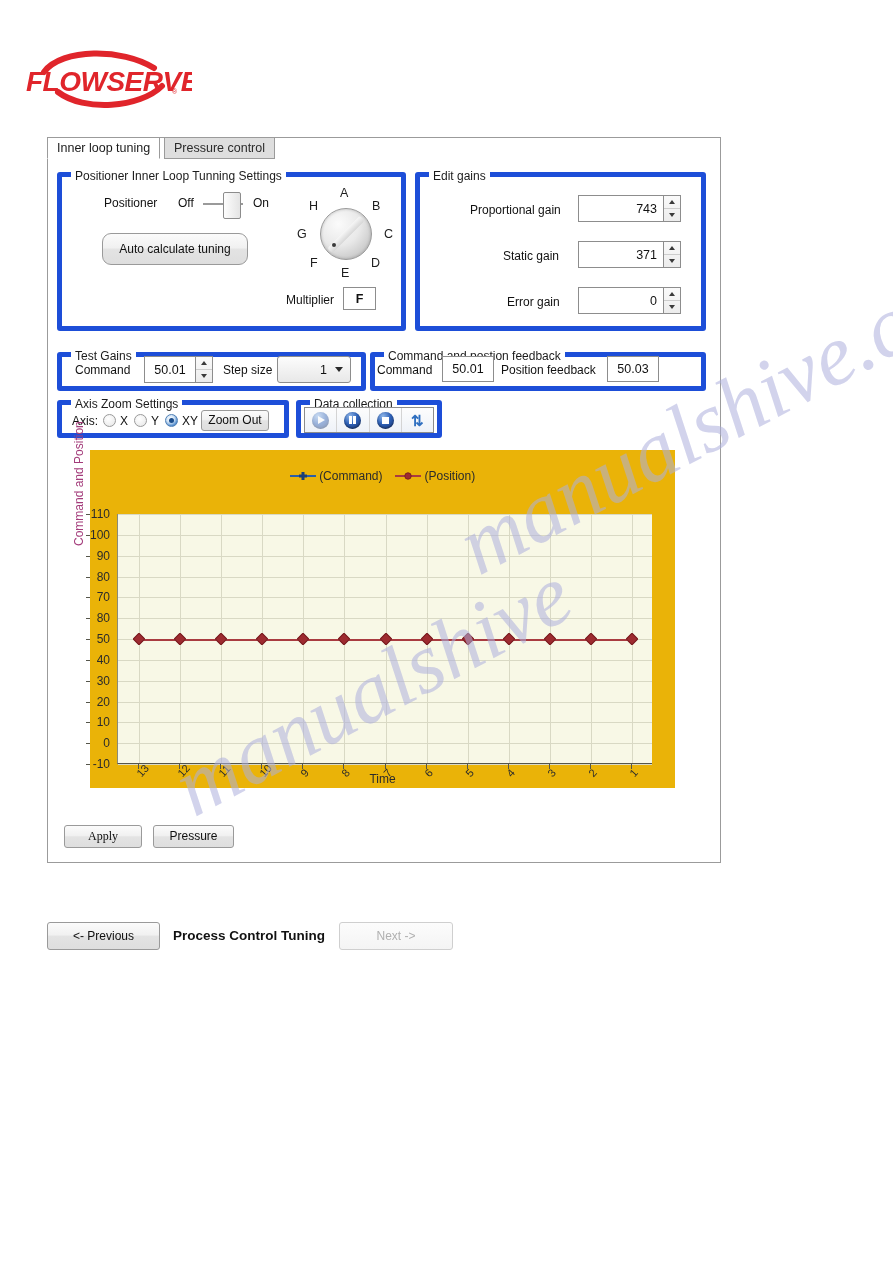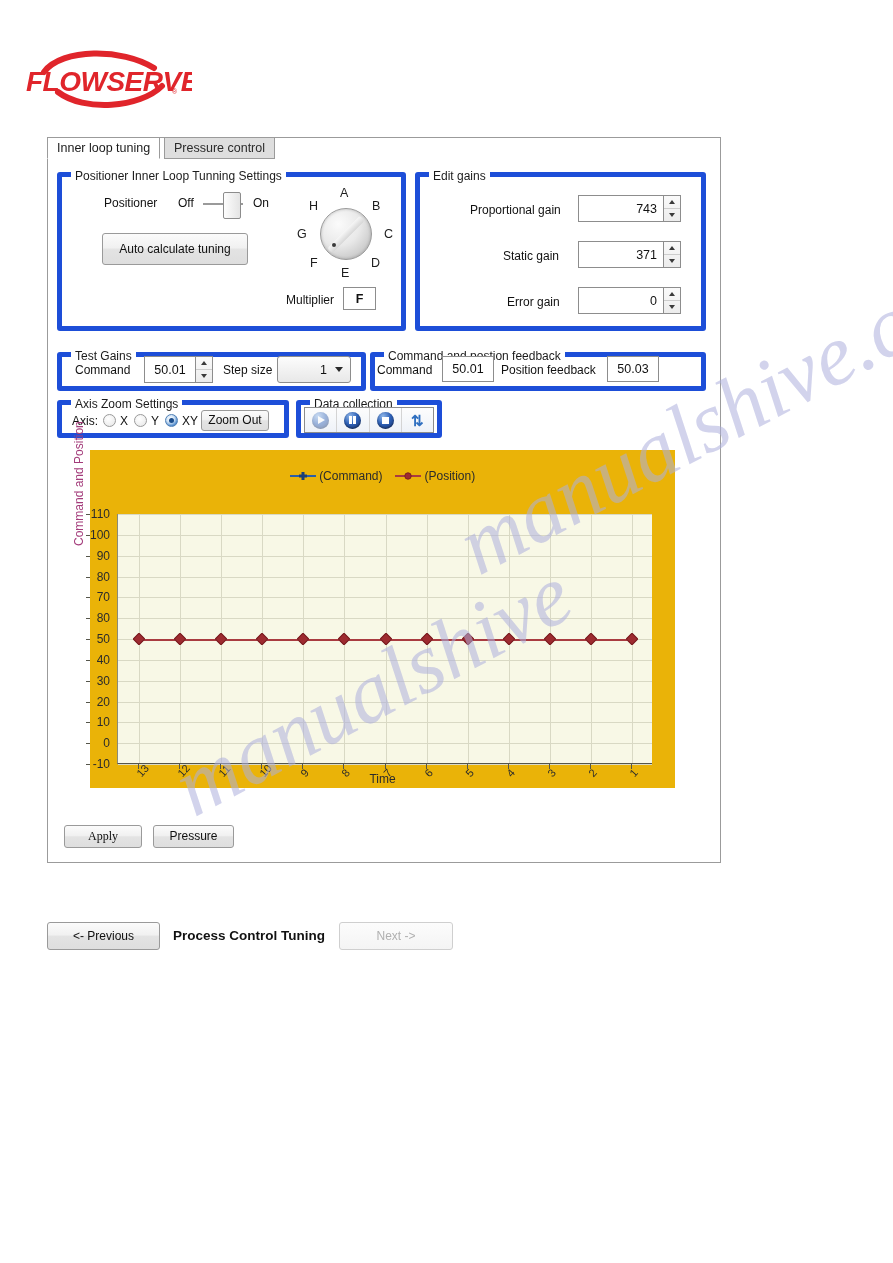--- a/index.html
+++ b/index.html
@@ -54,21 +54,21 @@
      background-image:linear-gradient(to right,#fdfdfd,#e4e4e4);}
   
   .btn{
     position:absolute;box-sizing:border-box;
     border:1px solid #9a9a9a;border-radius:3px;
     background-image:linear-gradient(to bottom,#fbfbfb 0%,#f1f1f1 45%,#e3e3e3 52%,#dedede 100%);
     font-size:12px;color:#101010;text-align:center;white-space:nowrap;cursor:default;
   }
   .btn.disabled{color:#b0b0b0;border-color:#cfcfcf;
     background-image:linear-gradient(to bottom,#fcfcfc,#f4f4f4);}
-  #btn-autocalc{left:102px;top:233px;width:146px;height:32px;line-height:30px;}
+  #btn-autocalc{left:102px;top:233px;width:146px;height:32px;line-height:30px;border-radius:9px;}
   #btn-zoomout{left:201px;top:410px;width:68px;height:21px;line-height:19px;}
   #btn-apply{left:64px;top:825px;width:78px;height:23px;line-height:21px;font-family:Liberation Serif, serif;}
   #btn-retrieve{left:153px;top:825px;width:81px;height:23px;line-height:21px;}
   #btn-previous{left:47px;top:922px;width:113px;height:28px;line-height:26px;text-align:center;}
   #btn-next{left:339px;top:922px;width:114px;height:28px;line-height:26px;}
   
   .knob-wrap{position:absolute;left:288px;top:186px;width:110px;height:96px;}
   .knob-letter{position:absolute;font-size:12.5px;color:#1d1d1d;}
   .knob-circle{position:absolute;left:32px;top:22px;width:50px;height:50px;border-radius:50%;
      border:1px solid #9b9b9b;

